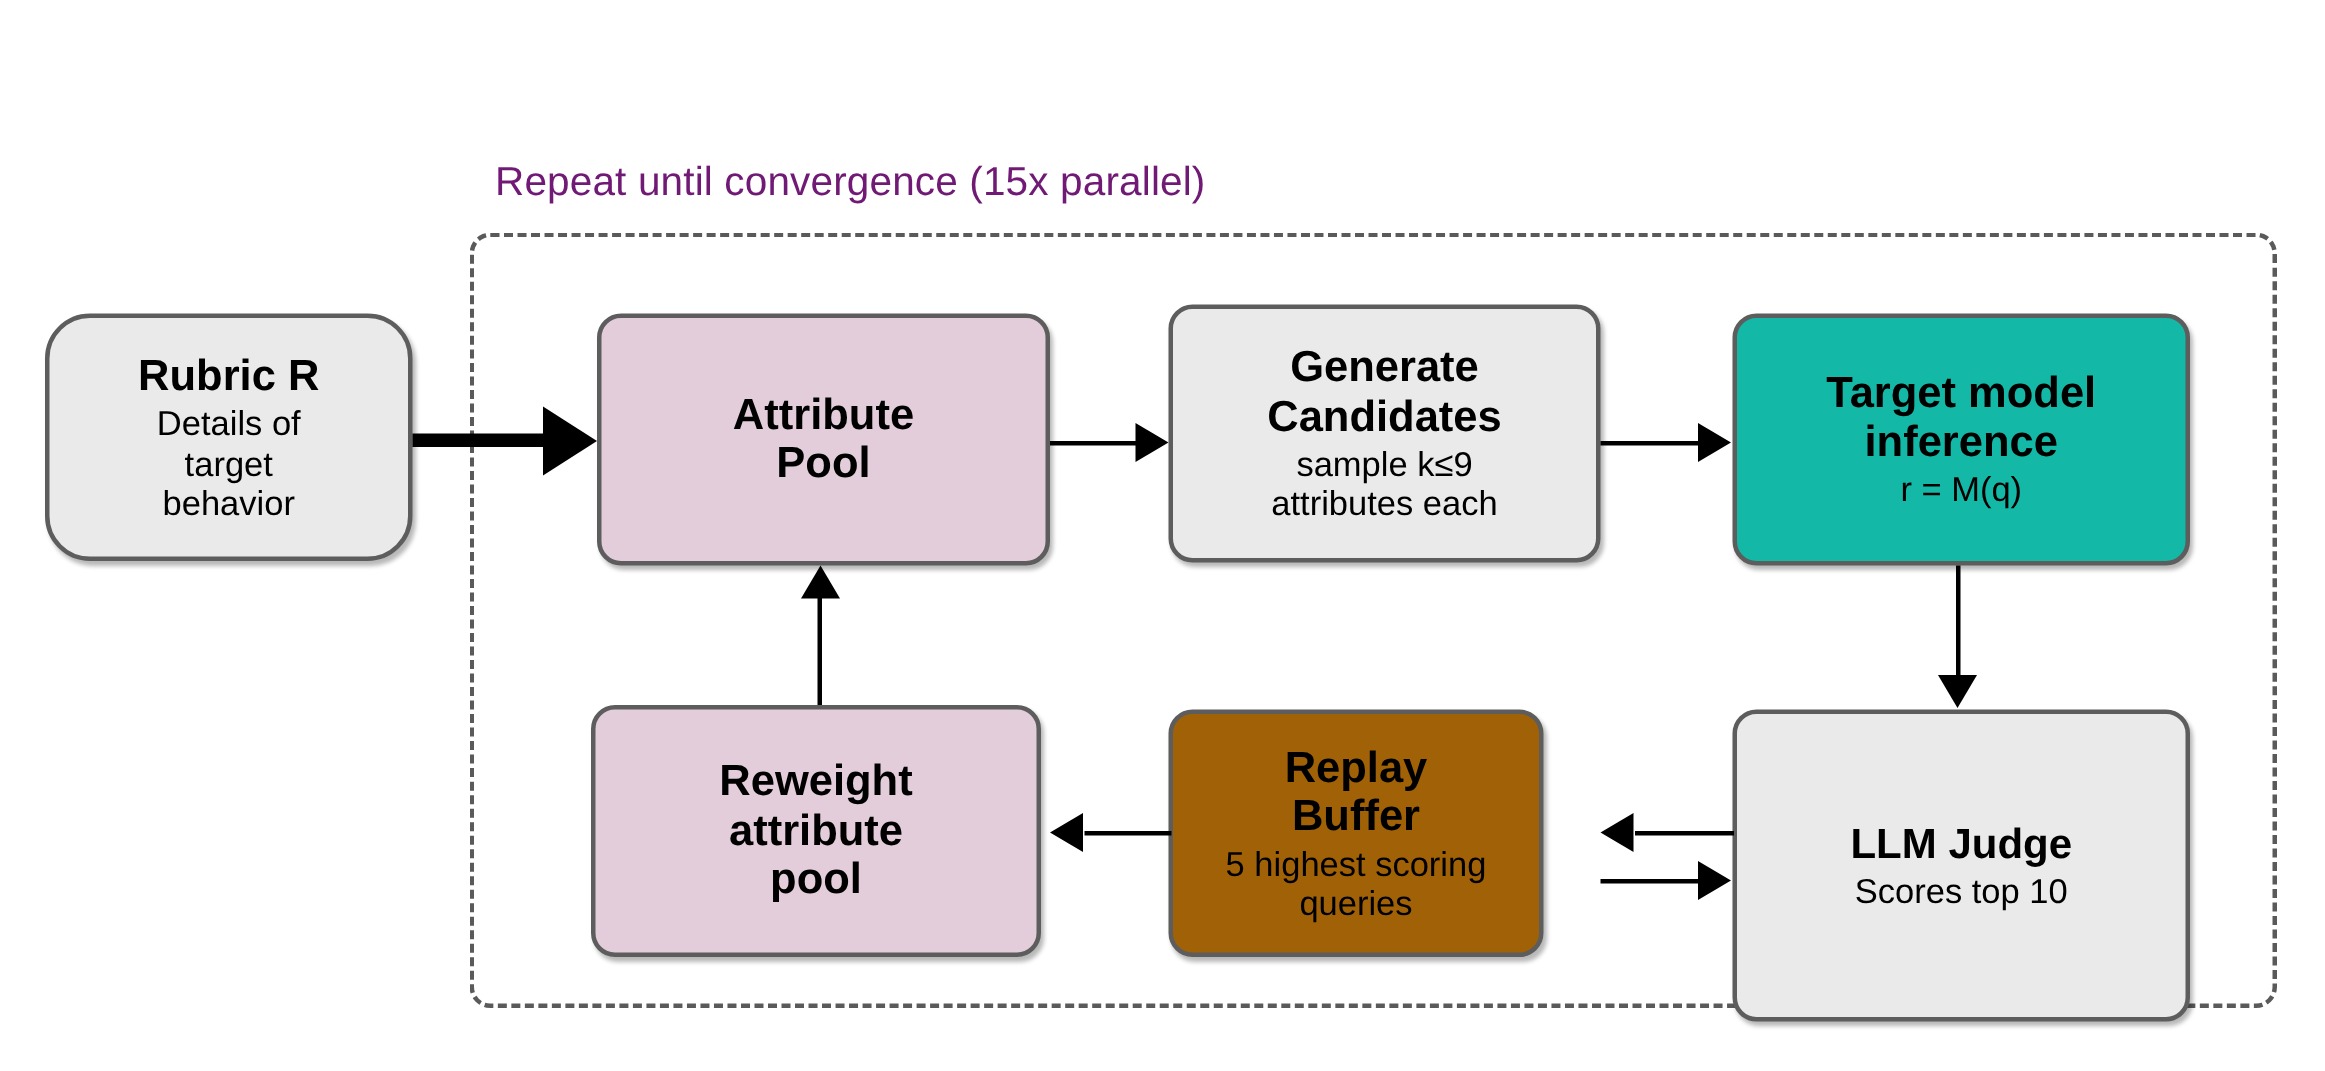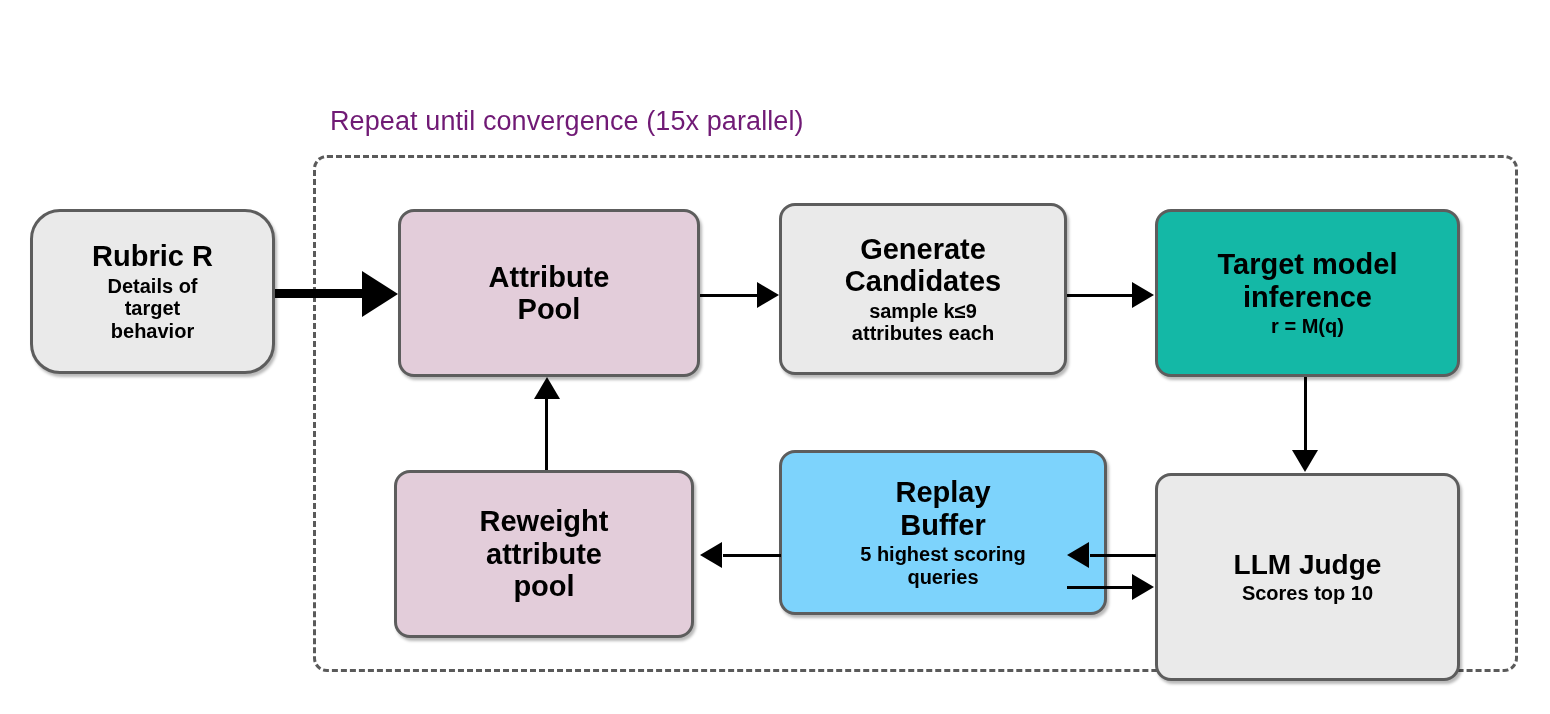--- a/index.html
+++ b/index.html
@@ -53,22 +53,22 @@
     box-shadow: 2px 3px 3px rgba(0,0,0,0.28);
     padding: 4px 8px;
   }
   .node .title {
     font-weight: bold;
     font-size: 29px;
     line-height: 1.12;
     white-space: pre-line;
   }
   .node .sub {
-    font-weight: bold;
-    font-size: 20px;
+    font-weight: normal;
+    font-size: 23px;
     line-height: 1.14;
     white-space: pre-line;
     margin-top: 2px;
   }
   .node.compact .title { font-size: 28px; }
 
   
   .conn {
     position: absolute;
     background: #000000;
@@ -140,21 +140,21 @@
     <div class="title">Target model
 inference</div>
     <div class="sub">r = M(q)</div>
   </div>
 
   <div class="node compact" style="left:1155px; top:473px; width:305px; height:208px; background:#eaeaea;">
     <div class="title">LLM Judge</div>
     <div class="sub">Scores top 10</div>
   </div>
 
-  <div class="node" style="left:779px; top:450px; width:328px; height:165px; background:#7dd3fc;">
+  <div class="node" style="left:779px; top:473px; width:250px; height:165px; background:#a16207;">
     <div class="title">Replay
 Buffer</div>
     <div class="sub">5 highest scoring
 queries</div>
   </div>
 
   <div class="node" style="left:394px; top:470px; width:300px; height:168px; background:#e3cdda;">
     <div class="title">Reweight
 attribute
 pool</div>

